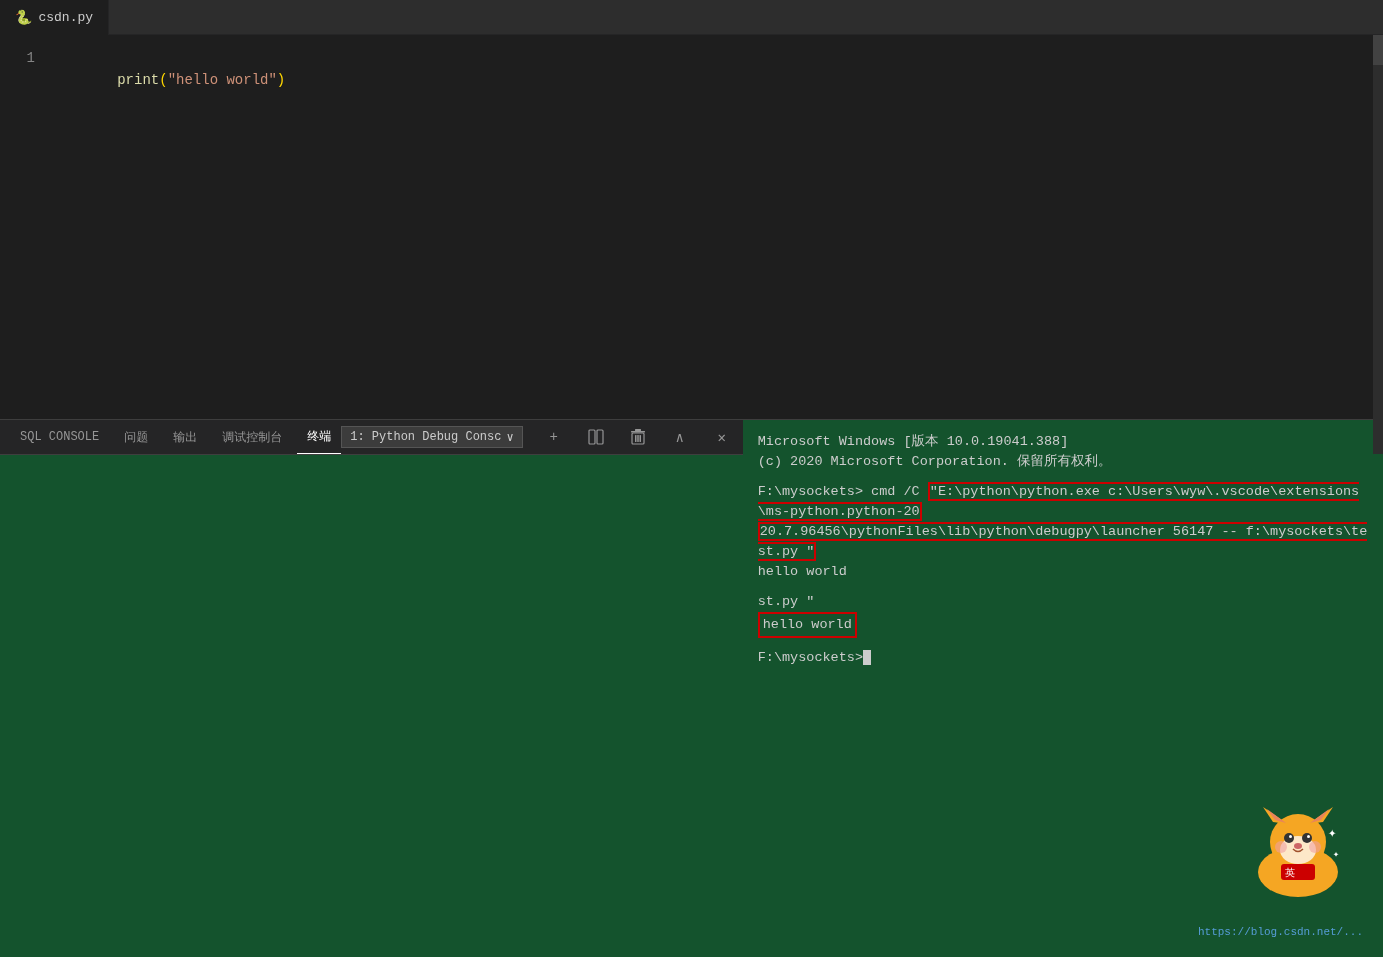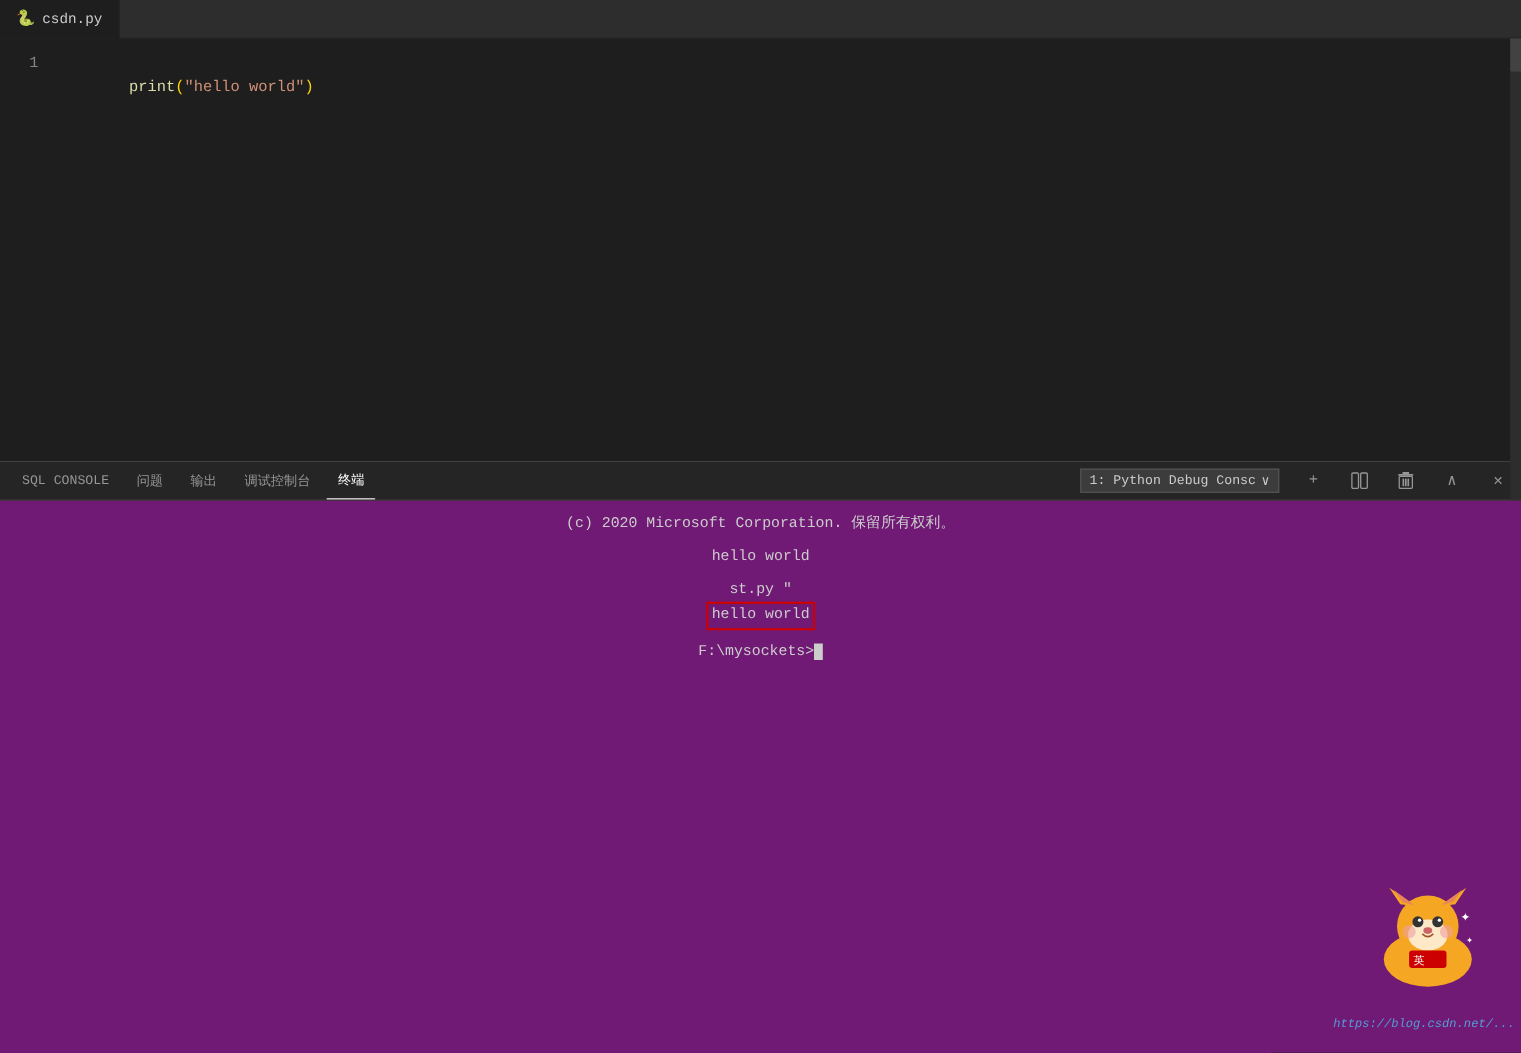--- a/index.html
+++ b/index.html
@@ -93,24 +93,23 @@
       height: 30px;
       background: #424242;
       position: absolute;
       top: 0;
     }
 
     
     .terminal-panel {
       width: 100%;
       height: 537px;
-      background: #701a75;
-      display: flex;
-      flex-direction: column;
-      text-align: center;
+      background: #14532d;
+      display: flex;
+      flex-direction: row;
     }
 
     .panel-tab-bar {
       height: 35px;
       background: #252526;
       display: flex;
       align-items: center;
       border-bottom: 1px solid #3e3e3e;
       padding: 0 10px;
       justify-content: space-between;
@@ -282,25 +281,28 @@
         <span>∧</span>
       </div>
       <div class="panel-icon-btn">
         <span>✕</span>
       </div>
     </div>
   </div>
 
   <div class="terminal-content">
 
+    <div class="terminal-line">Microsoft Windows [版本 10.0.19041.388]</div>
 
     <div class="terminal-line">(c) 2020 Microsoft Corporation. 保留所有权利。</div>
 
     <div class="terminal-blank"></div>
 
+    <div class="terminal-line">F:\mysockets&gt; cmd /C <span class="highlighted-box">"E:\python\python.exe c:\Users\wyw\.vscode\extensions\ms-python.python-20</span></div>
+    <div class="terminal-line"><span class="highlighted-box">20.7.96456\pythonFiles\lib\python\debugpy\launcher 56147 -- f:\mysockets\test.py "</span></div>
 
     <div class="terminal-line">hello world</div>
 
     <div class="terminal-blank"></div>
 
     <div class="terminal-line">st.py "</div>
 
     <div class="terminal-line"><span class="hello-world-box">hello world</span></div>
 
     <div class="terminal-blank"></div>
@@ -335,15 +337,15 @@
         <circle cx="82" cy="45" r="6" fill="#f0a0a0" opacity="0.6"></circle>
 
         <rect x="48" y="62" width="34" height="16" rx="3" fill="#cc0000"></rect>
         <text x="52" y="74" font-size="10" fill="white" font-family="sans-serif">英</text>
 
         <text x="95" y="35" font-size="14" fill="white">✦</text>
         <text x="100" y="55" font-size="10" fill="white">✦</text>
       </svg>
     </div>
 
-    <div style="position:absolute; bottom:15px; right:6px; font-size:11px; color:#569cd6;font-style:italic;">https://blog.csdn.net/...</div>
+    <div style="position:absolute; bottom:15px; right:20px; font-size:11px; color:#569cd6;">https://blog.csdn.net/...</div>
   </div>
 </div>
 
 </body></html>

